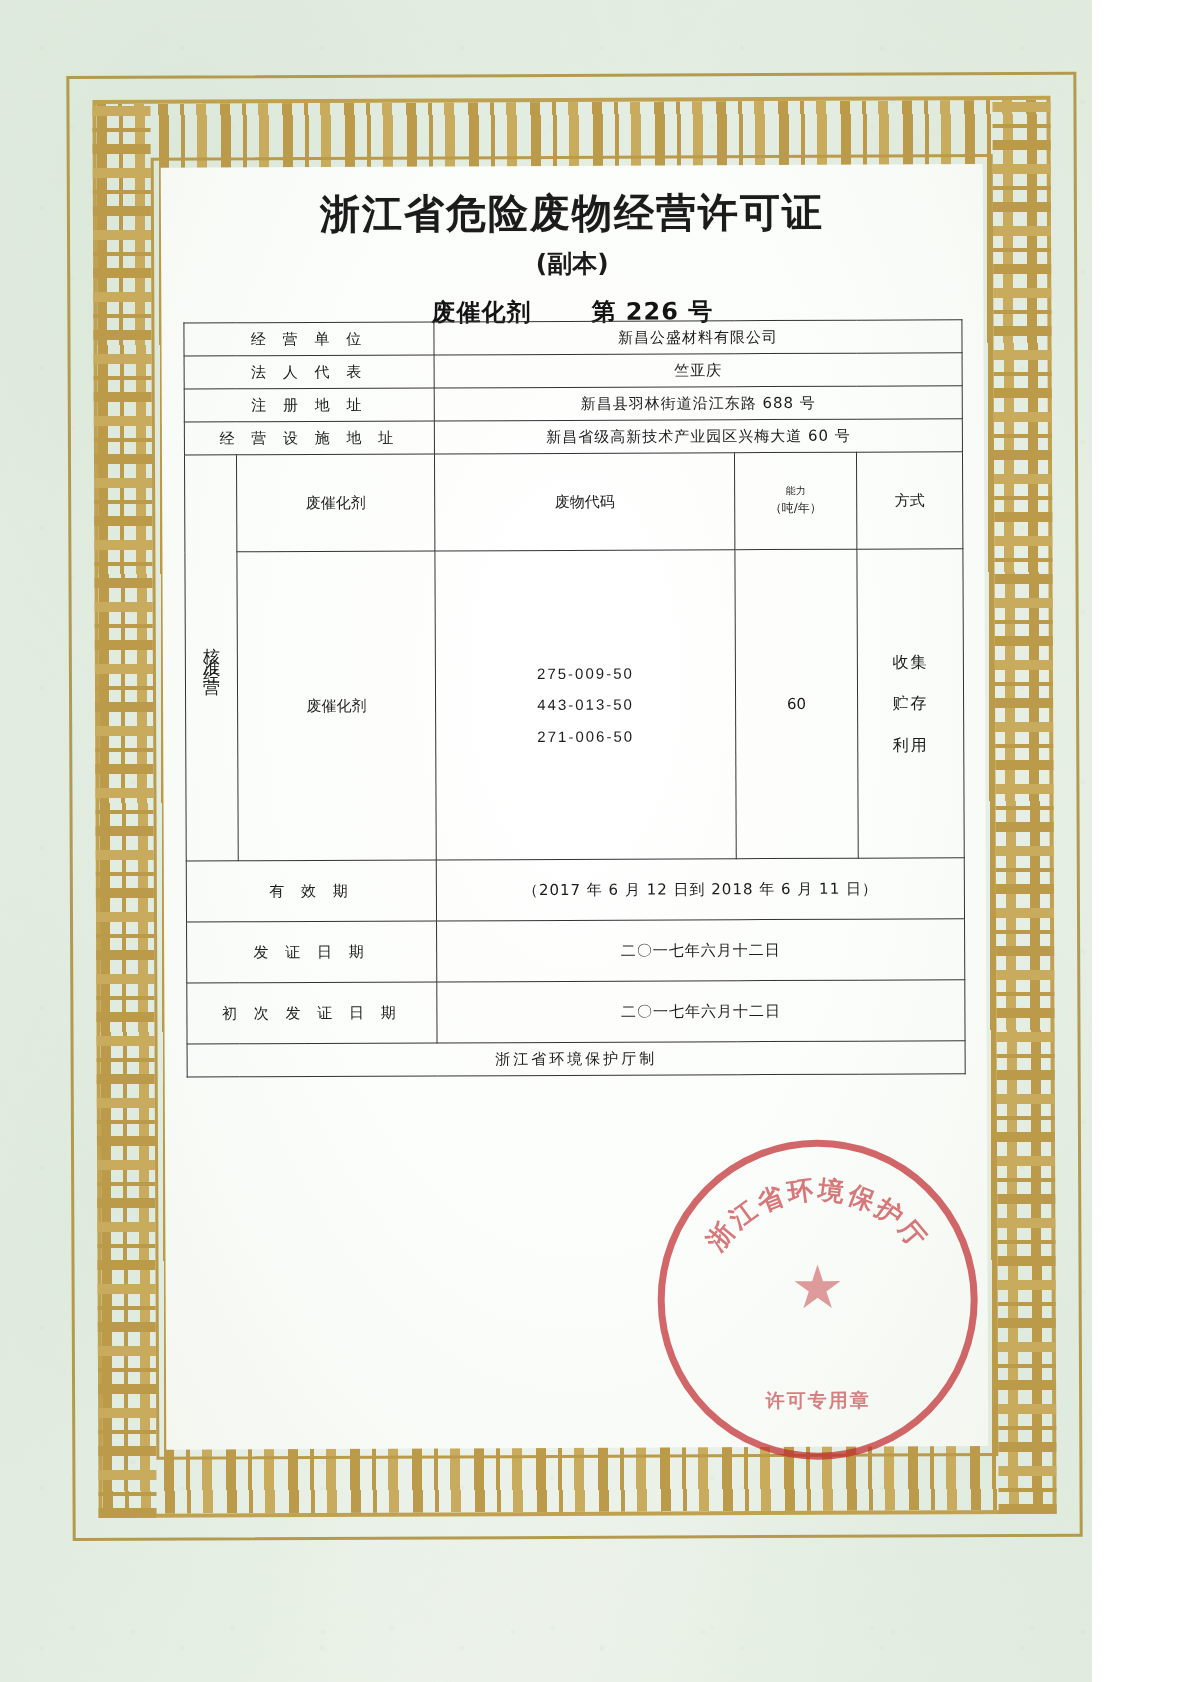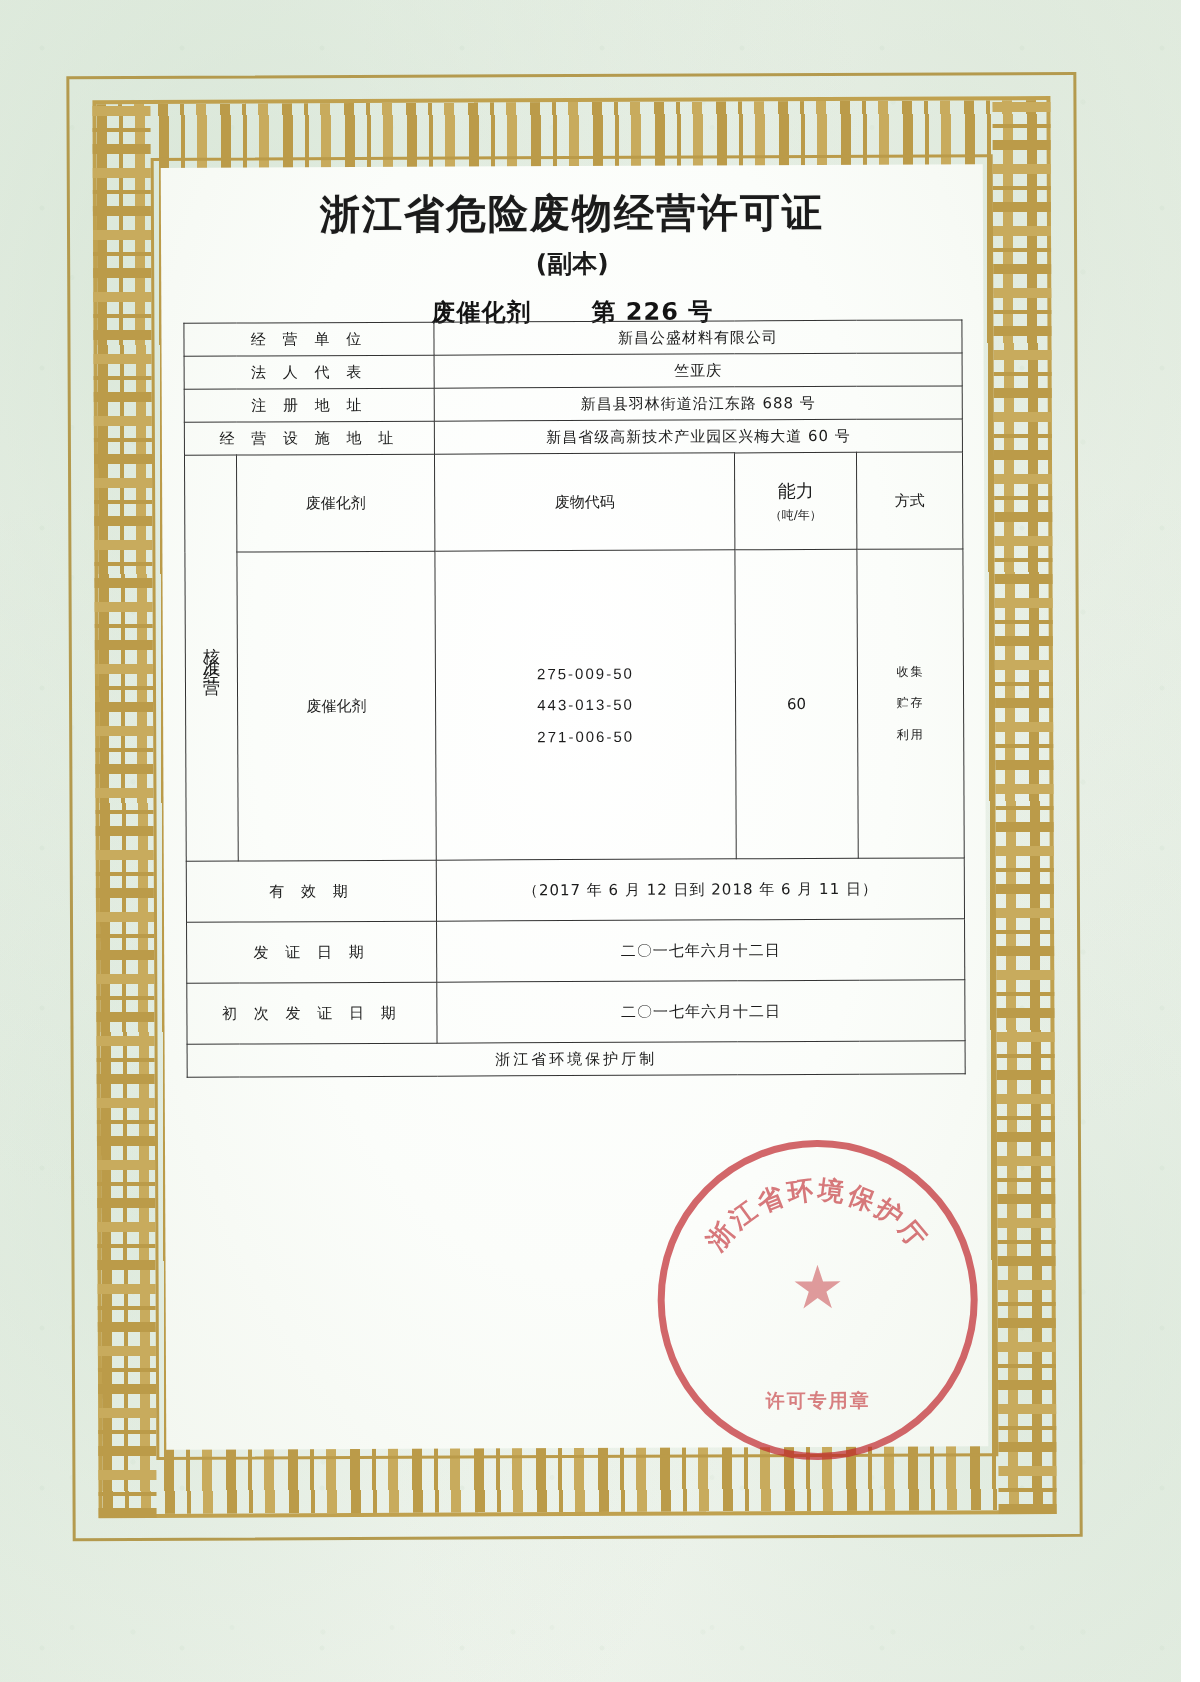--- a/index.html
+++ b/index.html
@@ -10,21 +10,21 @@
   body {
     width: 1200px;
     height: 1682px;
     font-family: "DejaVu Sans", sans-serif;
     overflow: hidden;
   }
 
   
   #page {
     position: relative;
-    width: 1181px;
+    width: 1092px;
     height: 1682px;
     background:
       radial-gradient(ellipse at 20% 18%, rgba(198,219,198,0.55) 0%, rgba(255,255,255,0) 48%),
       radial-gradient(ellipse at 82% 12%, rgba(205,222,203,0.45) 0%, rgba(255,255,255,0) 45%),
       radial-gradient(ellipse at 12% 72%, rgba(199,220,200,0.45) 0%, rgba(255,255,255,0) 42%),
       radial-gradient(ellipse at 88% 78%, rgba(203,222,204,0.45) 0%, rgba(255,255,255,0) 45%),
       radial-gradient(ellipse at 50% 50%, rgba(255,255,255,0.9) 0%, rgba(240,245,238,0.5) 60%, rgba(222,234,220,0.6) 100%),
       #f4f7f1;
     overflow: hidden;
   }
@@ -167,22 +167,22 @@
   }
   .vert {
     letter-spacing: 10px;
     writing-mode: vertical-rl;
     text-orientation: upright;
     font-size: 17px;
     margin: 0 auto;
     display: inline-block;
   }
   .codes div { font-family: Liberation Sans, sans-serif; font-size: 15px; letter-spacing: 2px; line-height: 2.1;}
-  .way div { line-height: 2.6; font-size: 12px; letter-spacing: 2px;}
-  .cap-top { font-size: 18px; }
+  .way div { line-height: 2.6; font-size: 16px; letter-spacing: 2px;}
+  .cap-top { font-size: 10px; }
   .cap-bot { font-size: 12px; }
   .footer-row td { font-size: 16px; letter-spacing: 3px; padding: 10px 0;}
 
   
   #seal {
     position: absolute;
     left: 492px;
     top: 975px;
     width: 320px;
     height: 320px;

